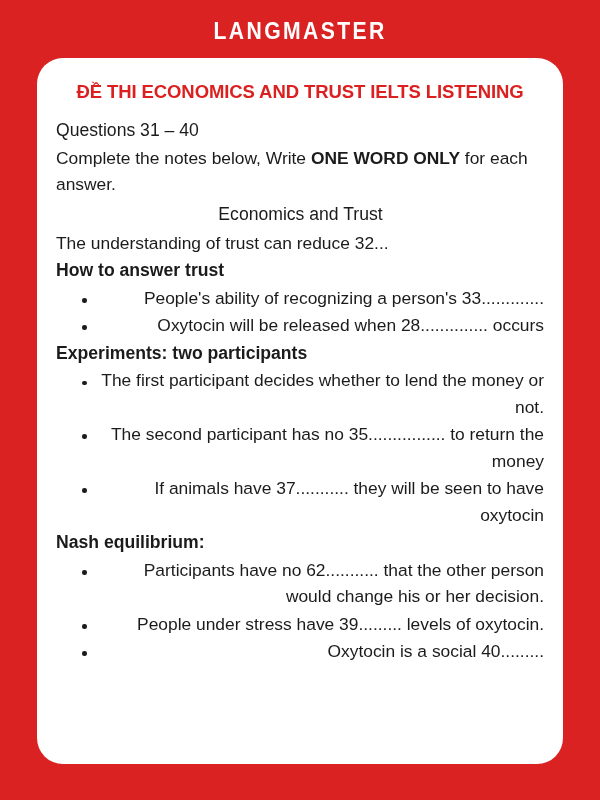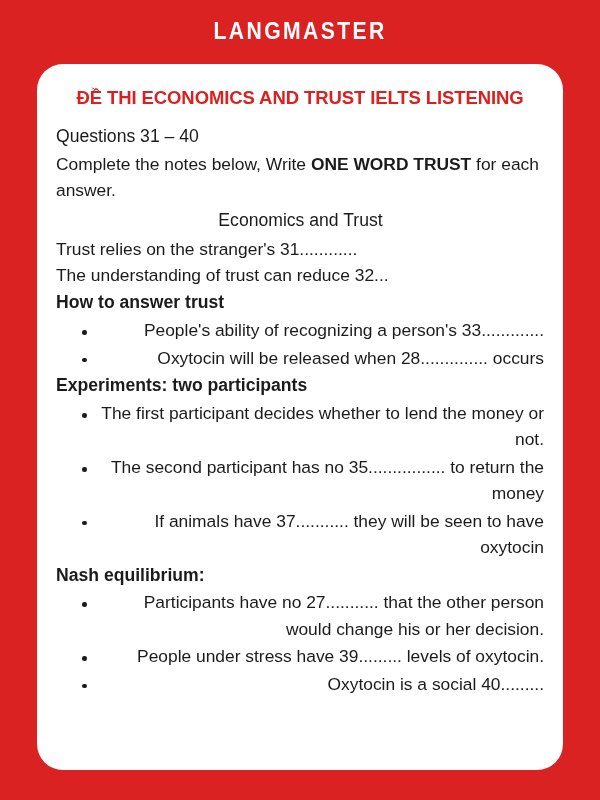--- a/index.html
+++ b/index.html
@@ -37,21 +37,21 @@
     font-weight: bold;
     letter-spacing: 2.6px;
     transform: scaleX(0.92);
     transform-origin: center;
     white-space: nowrap;
   }
 
   .card {
     position: absolute;
     left: 37px;
-    top: 64px;
+    top: 58px;
     width: 526px;
     height: 706px;
     background: #ffffff;
     border-radius: 26px;
     box-sizing: border-box;
     padding: 22px 10px 10px 10px;
     overflow: hidden;
   }
 
   .card-title {
@@ -137,42 +137,41 @@
   </div>
 
   <div class="card">
 
     <h1 class="card-title">ĐỀ THI ECONOMICS AND TRUST IELTS LISTENING</h1>
 
     <div class="card-body">
 
       <p class="lead-strong">Questions 31 – 40</p>
 
-      <p class="lead-text"><span>Complete the notes below, Write </span><b>ONE WORD TRUST</b><span> for each answer.</span></p>
+      <p class="lead-text"><span>Complete the notes below, Write </span><b>ONE WORD ONLY</b><span> for each answer.</span></p>
 
       <p class="centered-heading">Economics and Trust</p>
 
-      <p class="note-line">Trust relies on the stranger's 31............</p>
       <p class="note-line">The understanding of trust can reduce 32...</p>
 
       <p class="section-heading">How to answer trust</p>
       <ul class="notes-list">
         <li><span class="bullet-dot"></span><span>People's ability of recognizing a person's 33.............</span></li>
         <li><span class="bullet-dot"></span><span>Oxytocin will be released when 28.............. occurs</span></li>
       </ul>
 
       <p class="section-heading">Experiments: two participants</p>
       <ul class="notes-list">
         <li><span class="bullet-dot"></span><span>The first participant decides whether to lend the money or not.</span></li>
         <li><span class="bullet-dot"></span><span>The second participant has no 35................ to return the money</span></li>
         <li><span class="bullet-dot"></span><span>If animals have 37........... they will be seen to have oxytocin</span></li>
       </ul>
 
       <p class="section-heading">Nash equilibrium:</p>
       <ul class="notes-list">
-        <li><span class="bullet-dot"></span><span>Participants have no 27........... that the other person would change his or her decision.</span></li>
+        <li><span class="bullet-dot"></span><span>Participants have no 62........... that the other person would change his or her decision.</span></li>
         <li><span class="bullet-dot"></span><span>People under stress have 39......... levels of oxytocin.</span></li>
         <li><span class="bullet-dot"></span><span>Oxytocin is a social 40.........</span></li>
       </ul>
 
     </div>
   </div>
 </div>
 
 </body></html>

